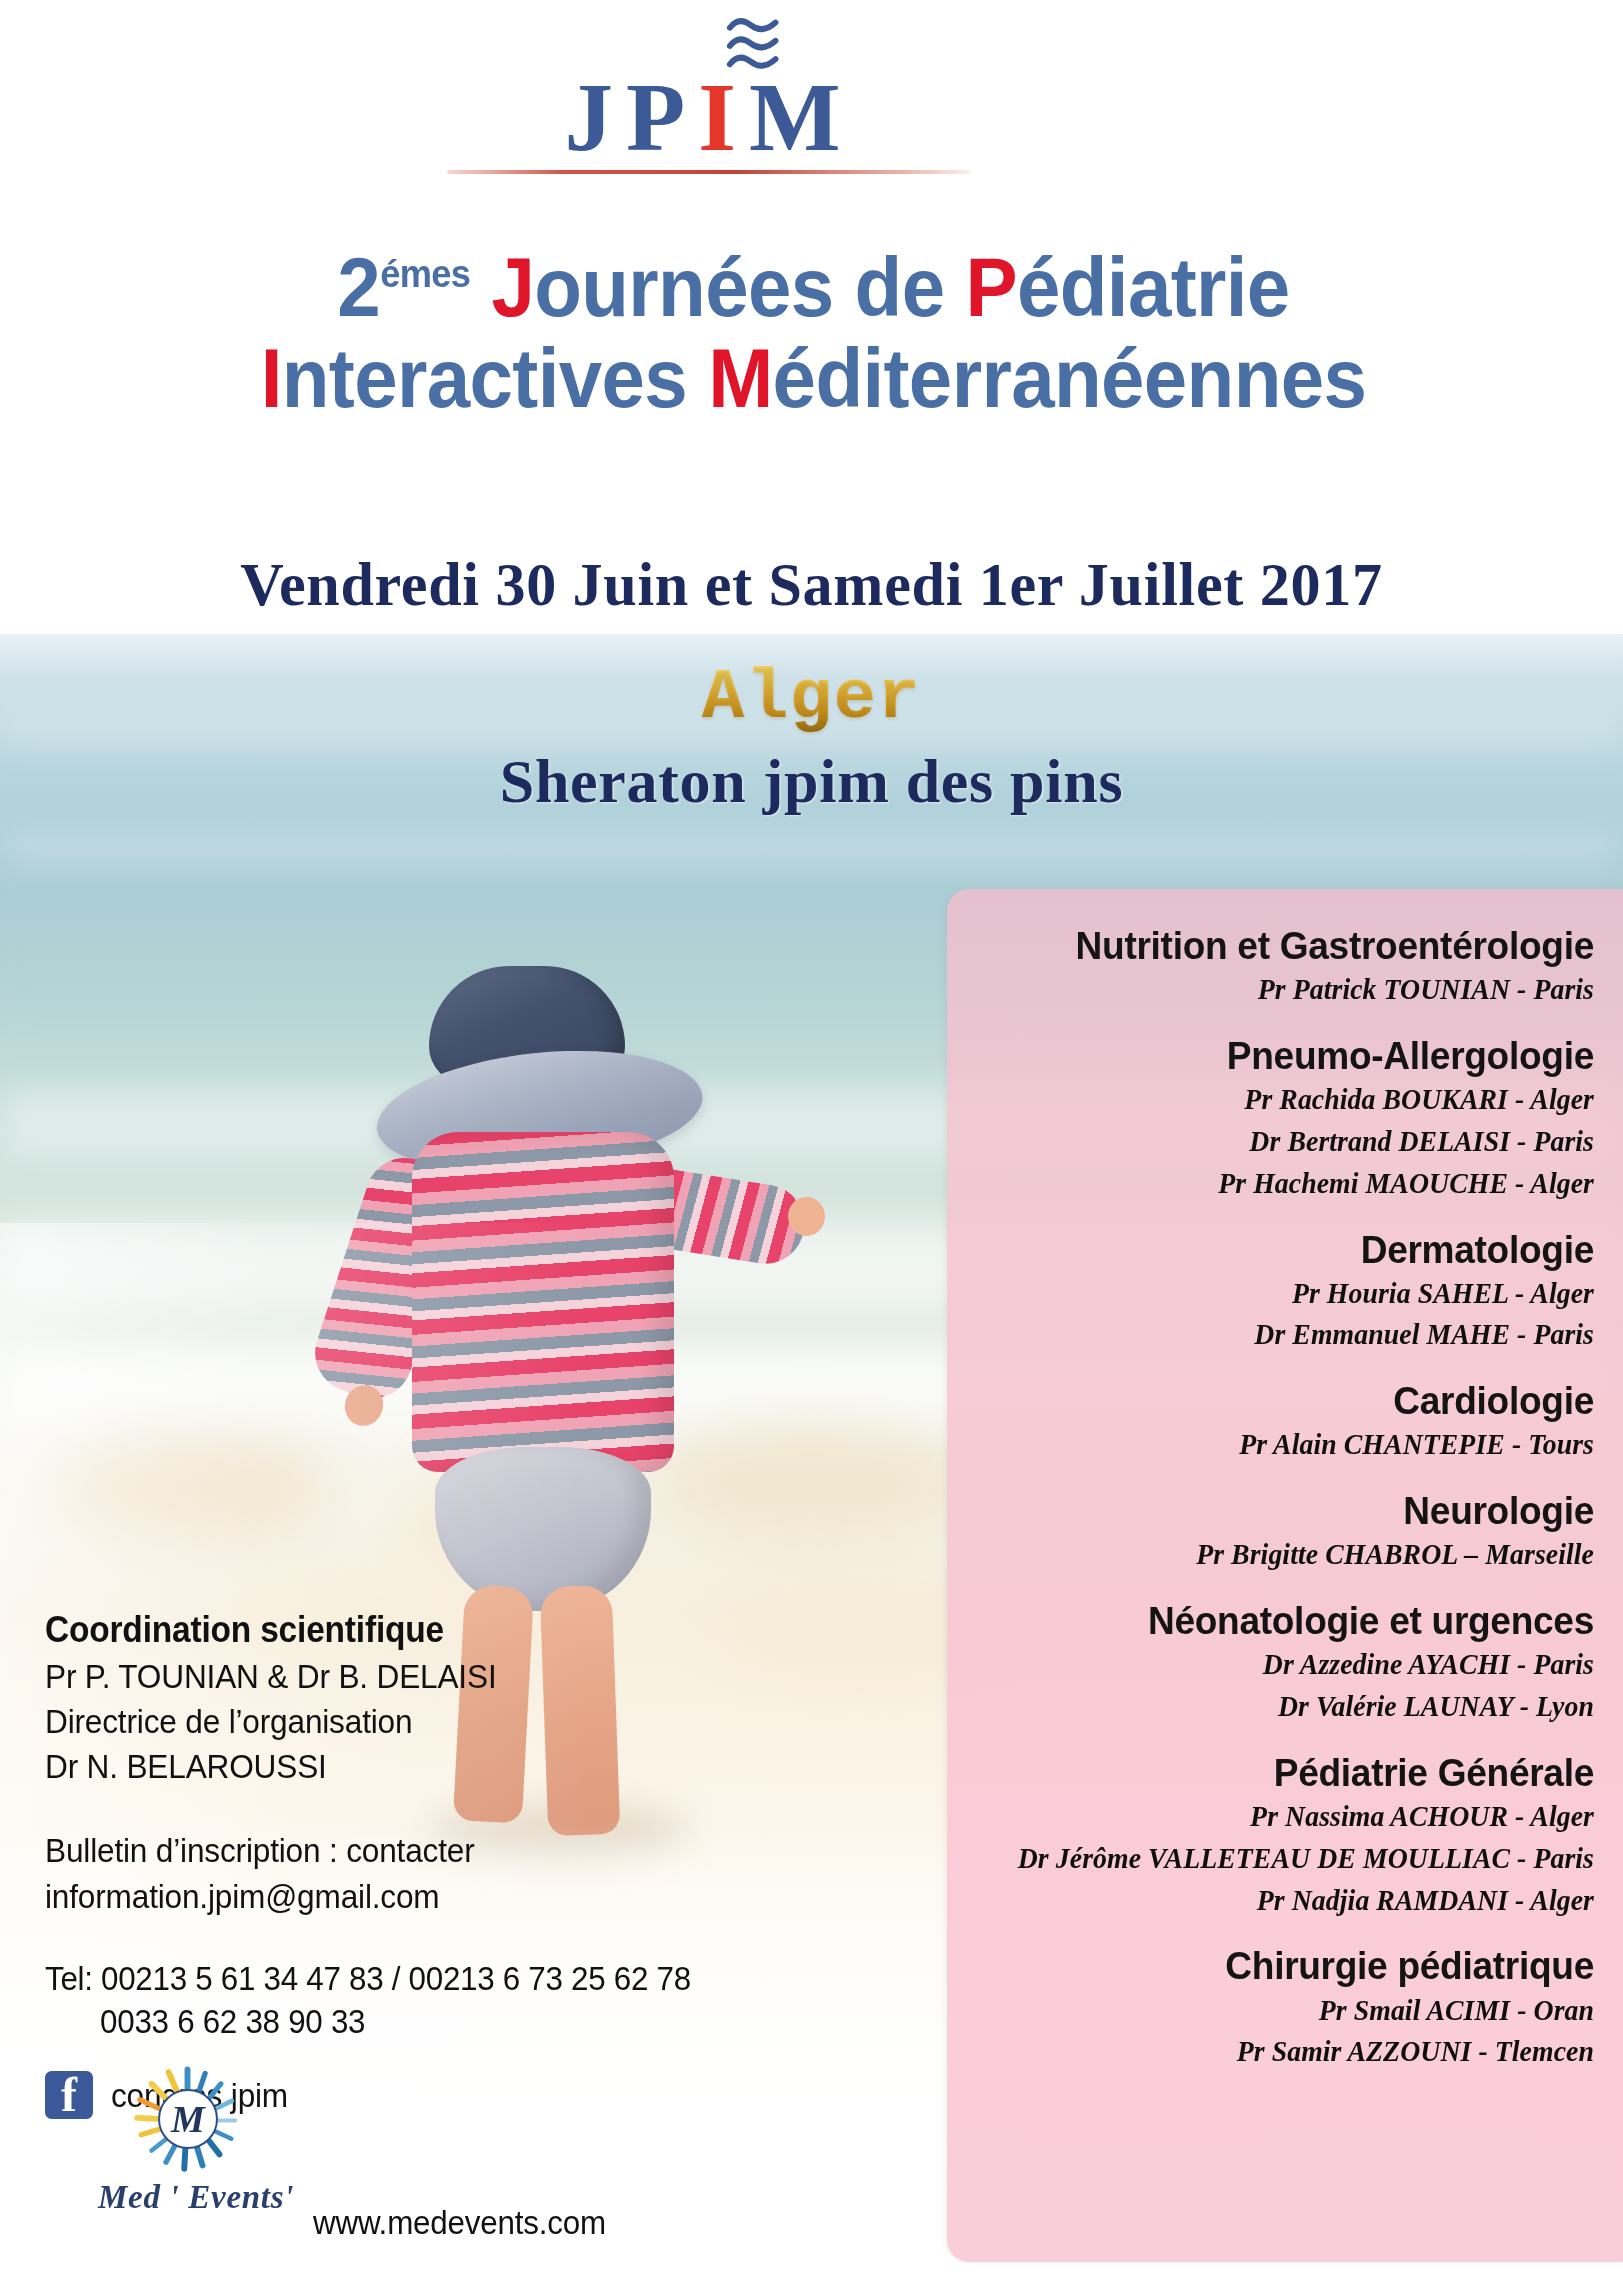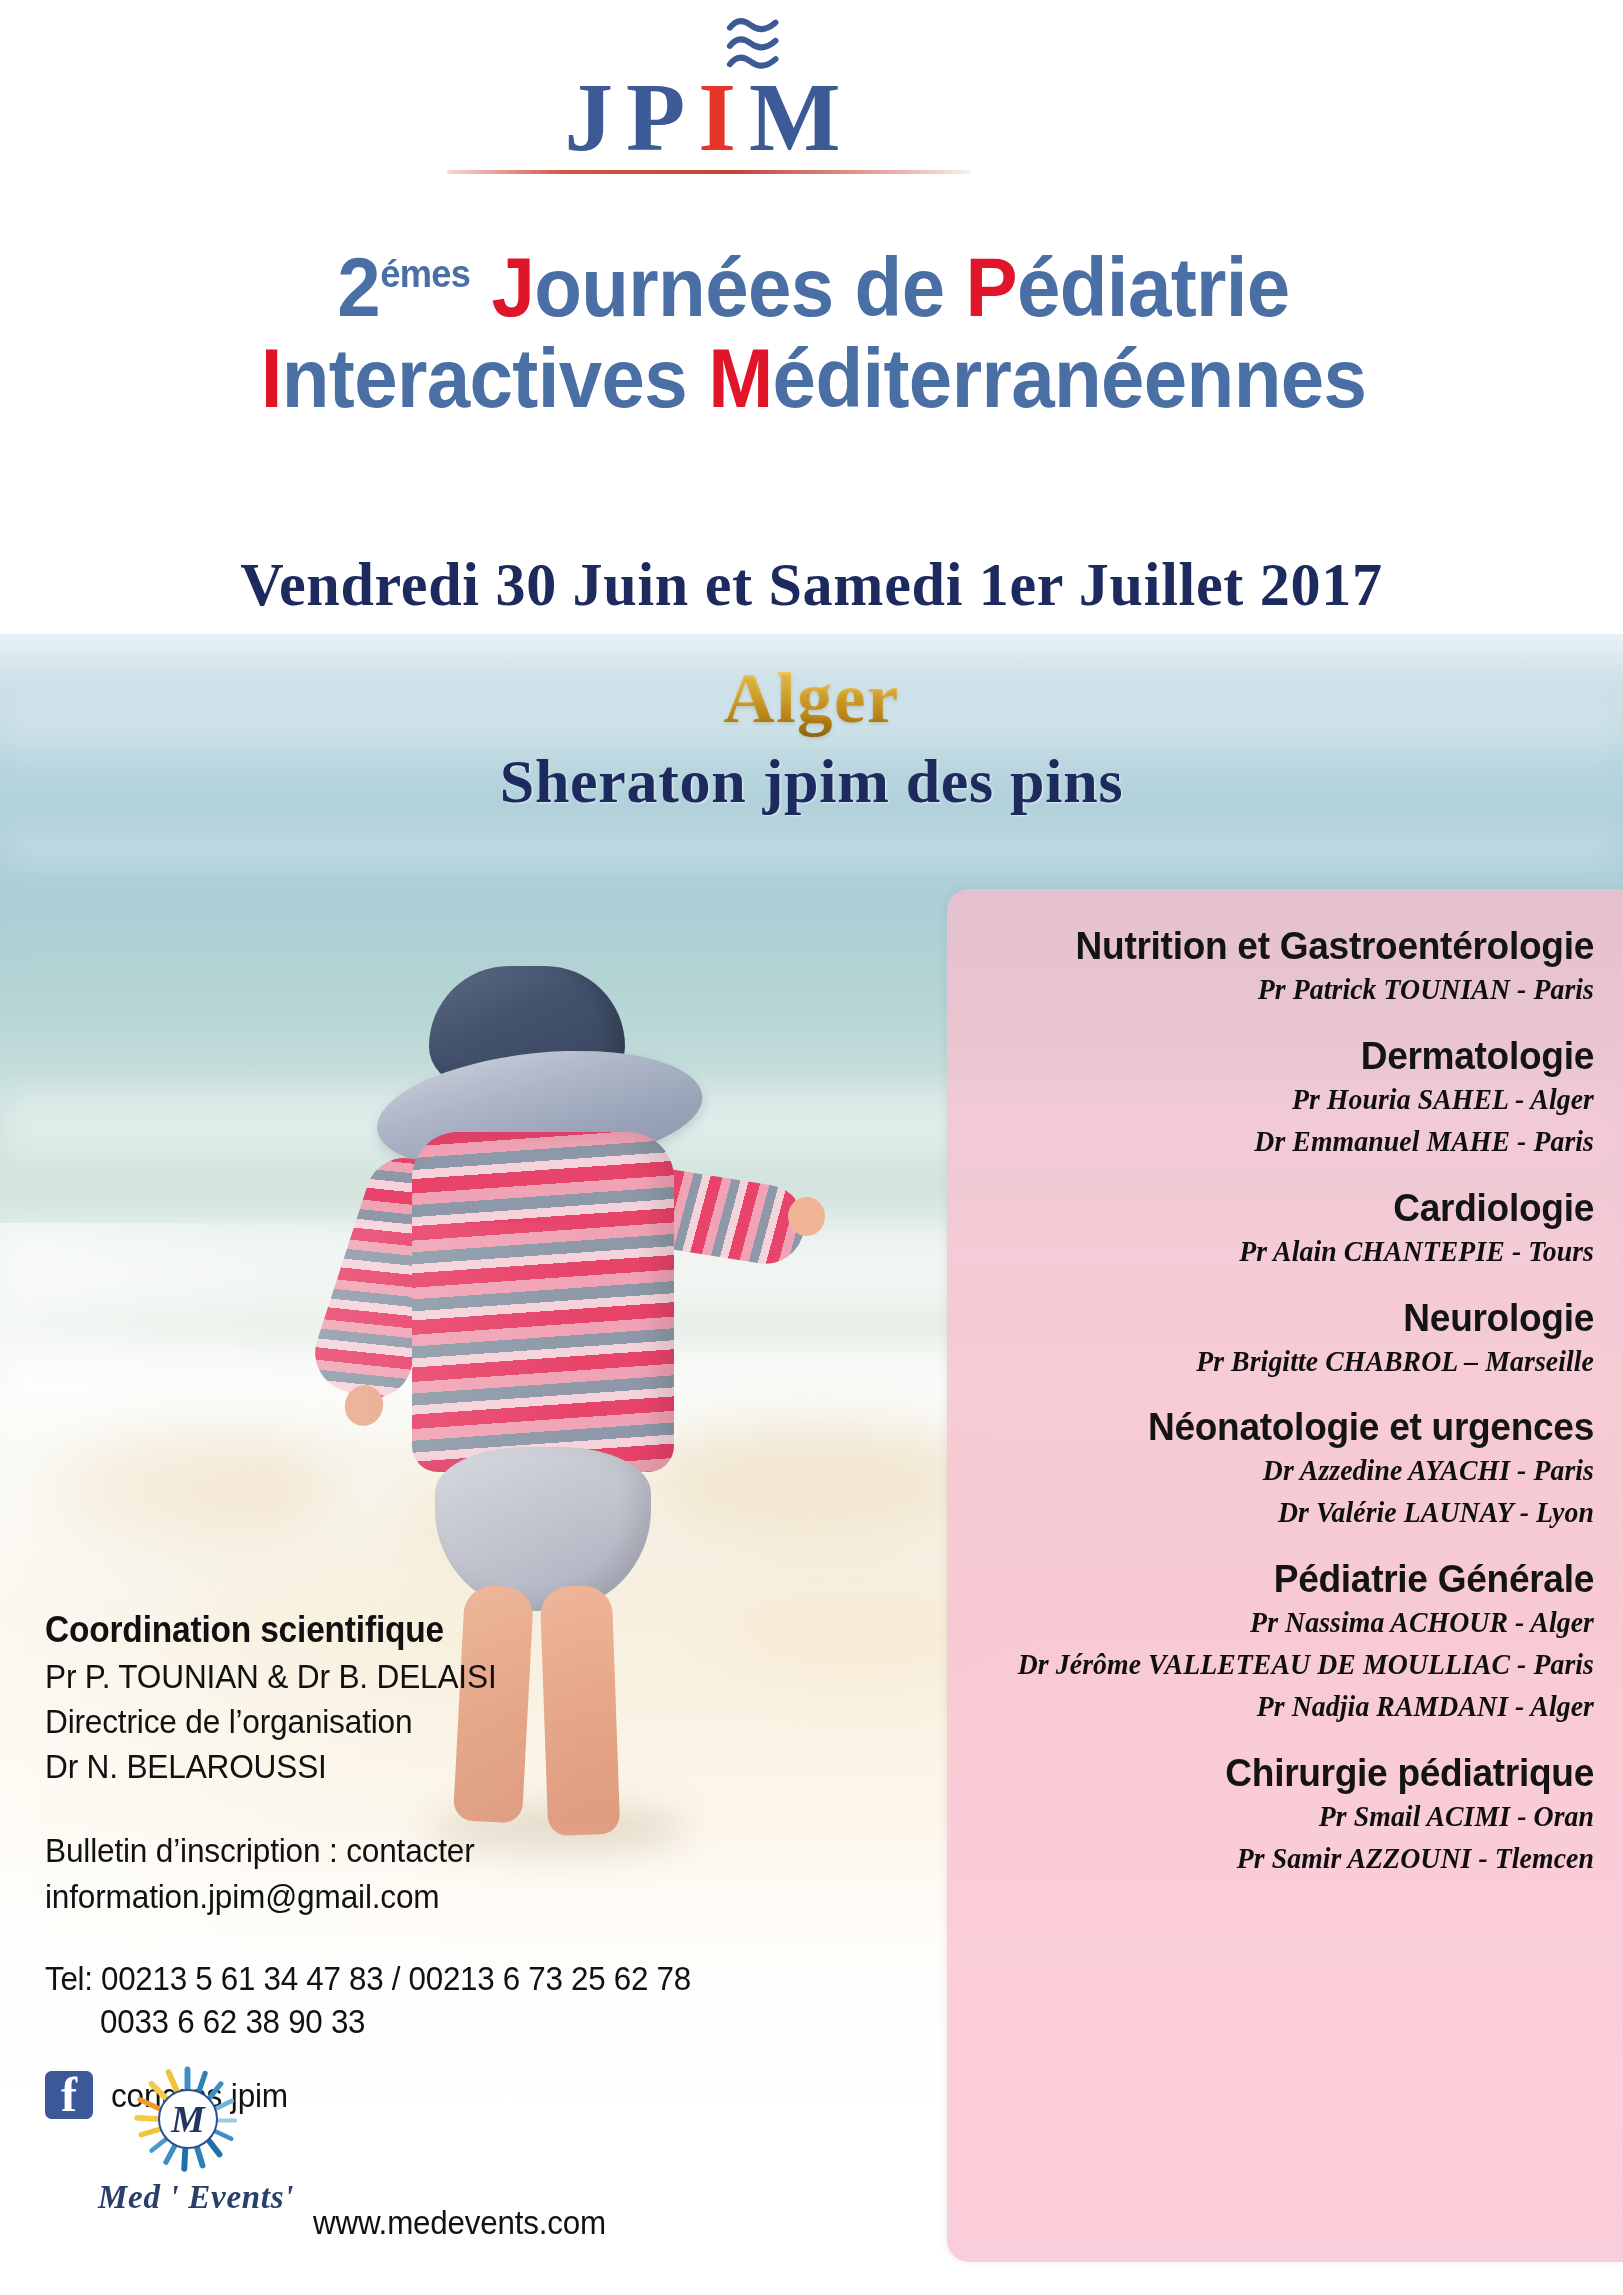--- a/index.html
+++ b/index.html
@@ -216,21 +216,21 @@
     font-weight:bold;
     font-size:62px;
     color:#1d2a5e;
     letter-spacing:0.7px;
     white-space:nowrap;
     transform:scaleX(0.97);
     text-shadow:1.3px 1.3px 2px rgba(255,255,255,0.65);
   }
   .city {
     position:absolute; left:0; top:658px; width:1623px; text-align:center;
-    font-family:Liberation Serif, serif;
+    font-family:Liberation Mono, monospace;
     font-weight:bold;
     font-size:71px;
     letter-spacing:1.3px;
     background:linear-gradient(180deg,#f7e07a 0%,#e8b93c 38%,#c8901b 70%,#8d6210 100%);
     -webkit-background-clip:text; background-clip:text;
     color:transparent;
     text-shadow:0 2px 3.3px rgba(120,90,20,0.18);
   }
   .venue {
     position:absolute; left:0; top:746px; width:1623px; text-align:center;
@@ -400,20 +400,26 @@
   </div>
 
   <div class="date-line">Vendredi  30 Juin et Samedi 1er Juillet 2017</div>
   <div class="city">Alger</div>
   <div class="venue">Sheraton jpim des pins</div>
 
   <div class="topics-panel" id="topics-panel">
       <div class="topic">
         <div class="topic-head">Nutrition et Gastroentérologie</div>
         <div class="topic-name">Pr Patrick TOUNIAN - Paris</div>
+      </div>
+      <div class="topic">
+        <div class="topic-head">Pneumo-Allergologie</div>
+        <div class="topic-name">Pr Rachida BOUKARI - Alger</div>
+        <div class="topic-name">Dr Bertrand DELAISI - Paris</div>
+        <div class="topic-name">Pr Hachemi MAOUCHE - Alger</div>
       </div>
       <div class="topic">
         <div class="topic-head">Dermatologie</div>
         <div class="topic-name">Pr Houria SAHEL - Alger</div>
         <div class="topic-name">Dr Emmanuel MAHE - Paris</div>
       </div>
       <div class="topic">
         <div class="topic-head">Cardiologie</div>
         <div class="topic-name">Pr Alain CHANTEPIE - Tours</div>
       </div>

